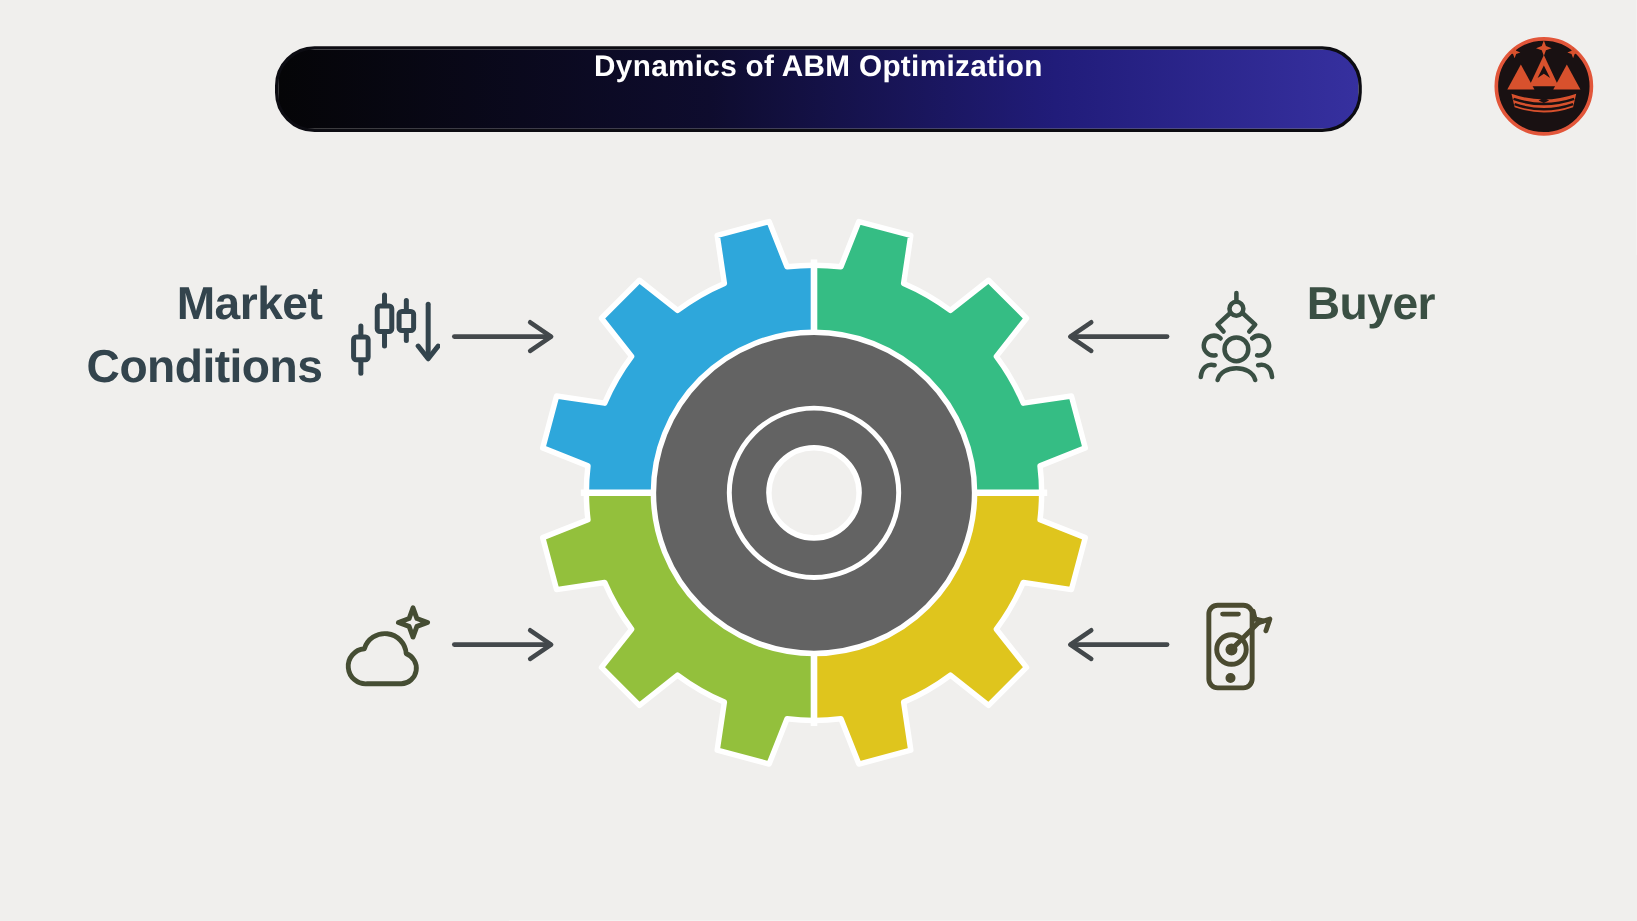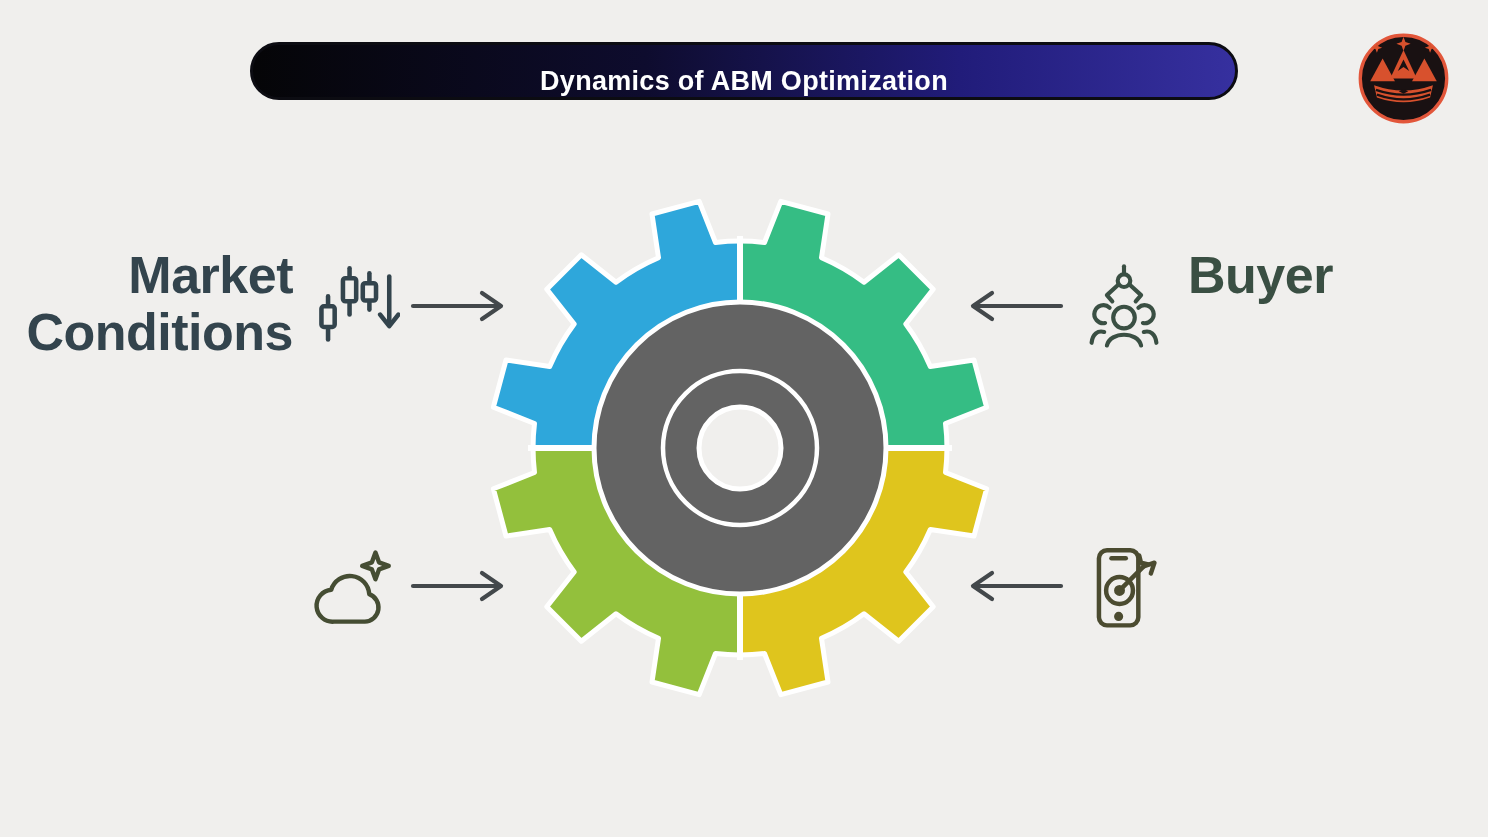--- a/index.html
+++ b/index.html
@@ -3,33 +3,33 @@
 <meta charset="utf-8">
 <style>
   html,body{margin:0;padding:0;}
   .canvas{
     position:relative;width:1488px;height:837px;overflow:hidden;
     background:#f0efed;
     font-family:"Liberation Sans",sans-serif;
   }
   
   .title-pill{
-    position:absolute;left:250px;top:42px;width:988px;height:58px;
+    position:absolute;left:250px;top:42px;width:988px;height:78px;
     border-radius:36px;
     background:linear-gradient(90deg,#050507 0%,#0e0c2e 40%,#211c7a 72%,#36309f 100%);
     border:3px solid #0c0c12;box-sizing:border-box;
-    display:flex;align-items:flex-end;justify-content:center;
+    display:flex;align-items:flex-start;justify-content:center;
   }
   .title-pill span{color:#ffffff;font-size:27px;font-weight:700;letter-spacing:.3px;}
   
   .logo{position:absolute;left:1356px;top:31px;width:95px;height:95px;}
   
   .gear-svg{position:absolute;left:460px;top:168px;width:560px;height:560px;}
   
-  .factor-label{position:absolute;font-weight:700;font-size:52px;line-height:57px;letter-spacing:-.5px;}
+  .factor-label{position:absolute;font-weight:700;font-size:42px;line-height:57px;letter-spacing:-.5px;}
   .factor-label div{white-space:nowrap;}
   .align-right{text-align:right;}
   .lbl-market{left:20px;top:247px;width:273px;}
   .lbl-buyer{left:1188px;top:247px;width:290px;}
   .lbl-tech{left:17px;top:527px;width:273px;}
   .lbl-comp{left:1188px;top:527px;width:290px;}
   
   .factor-icon{position:absolute;}
   .icon-market{left:314px;top:262px;width:86px;height:82px;}
   .icon-buyer{left:1088px;top:258px;width:72px;height:94px;}

